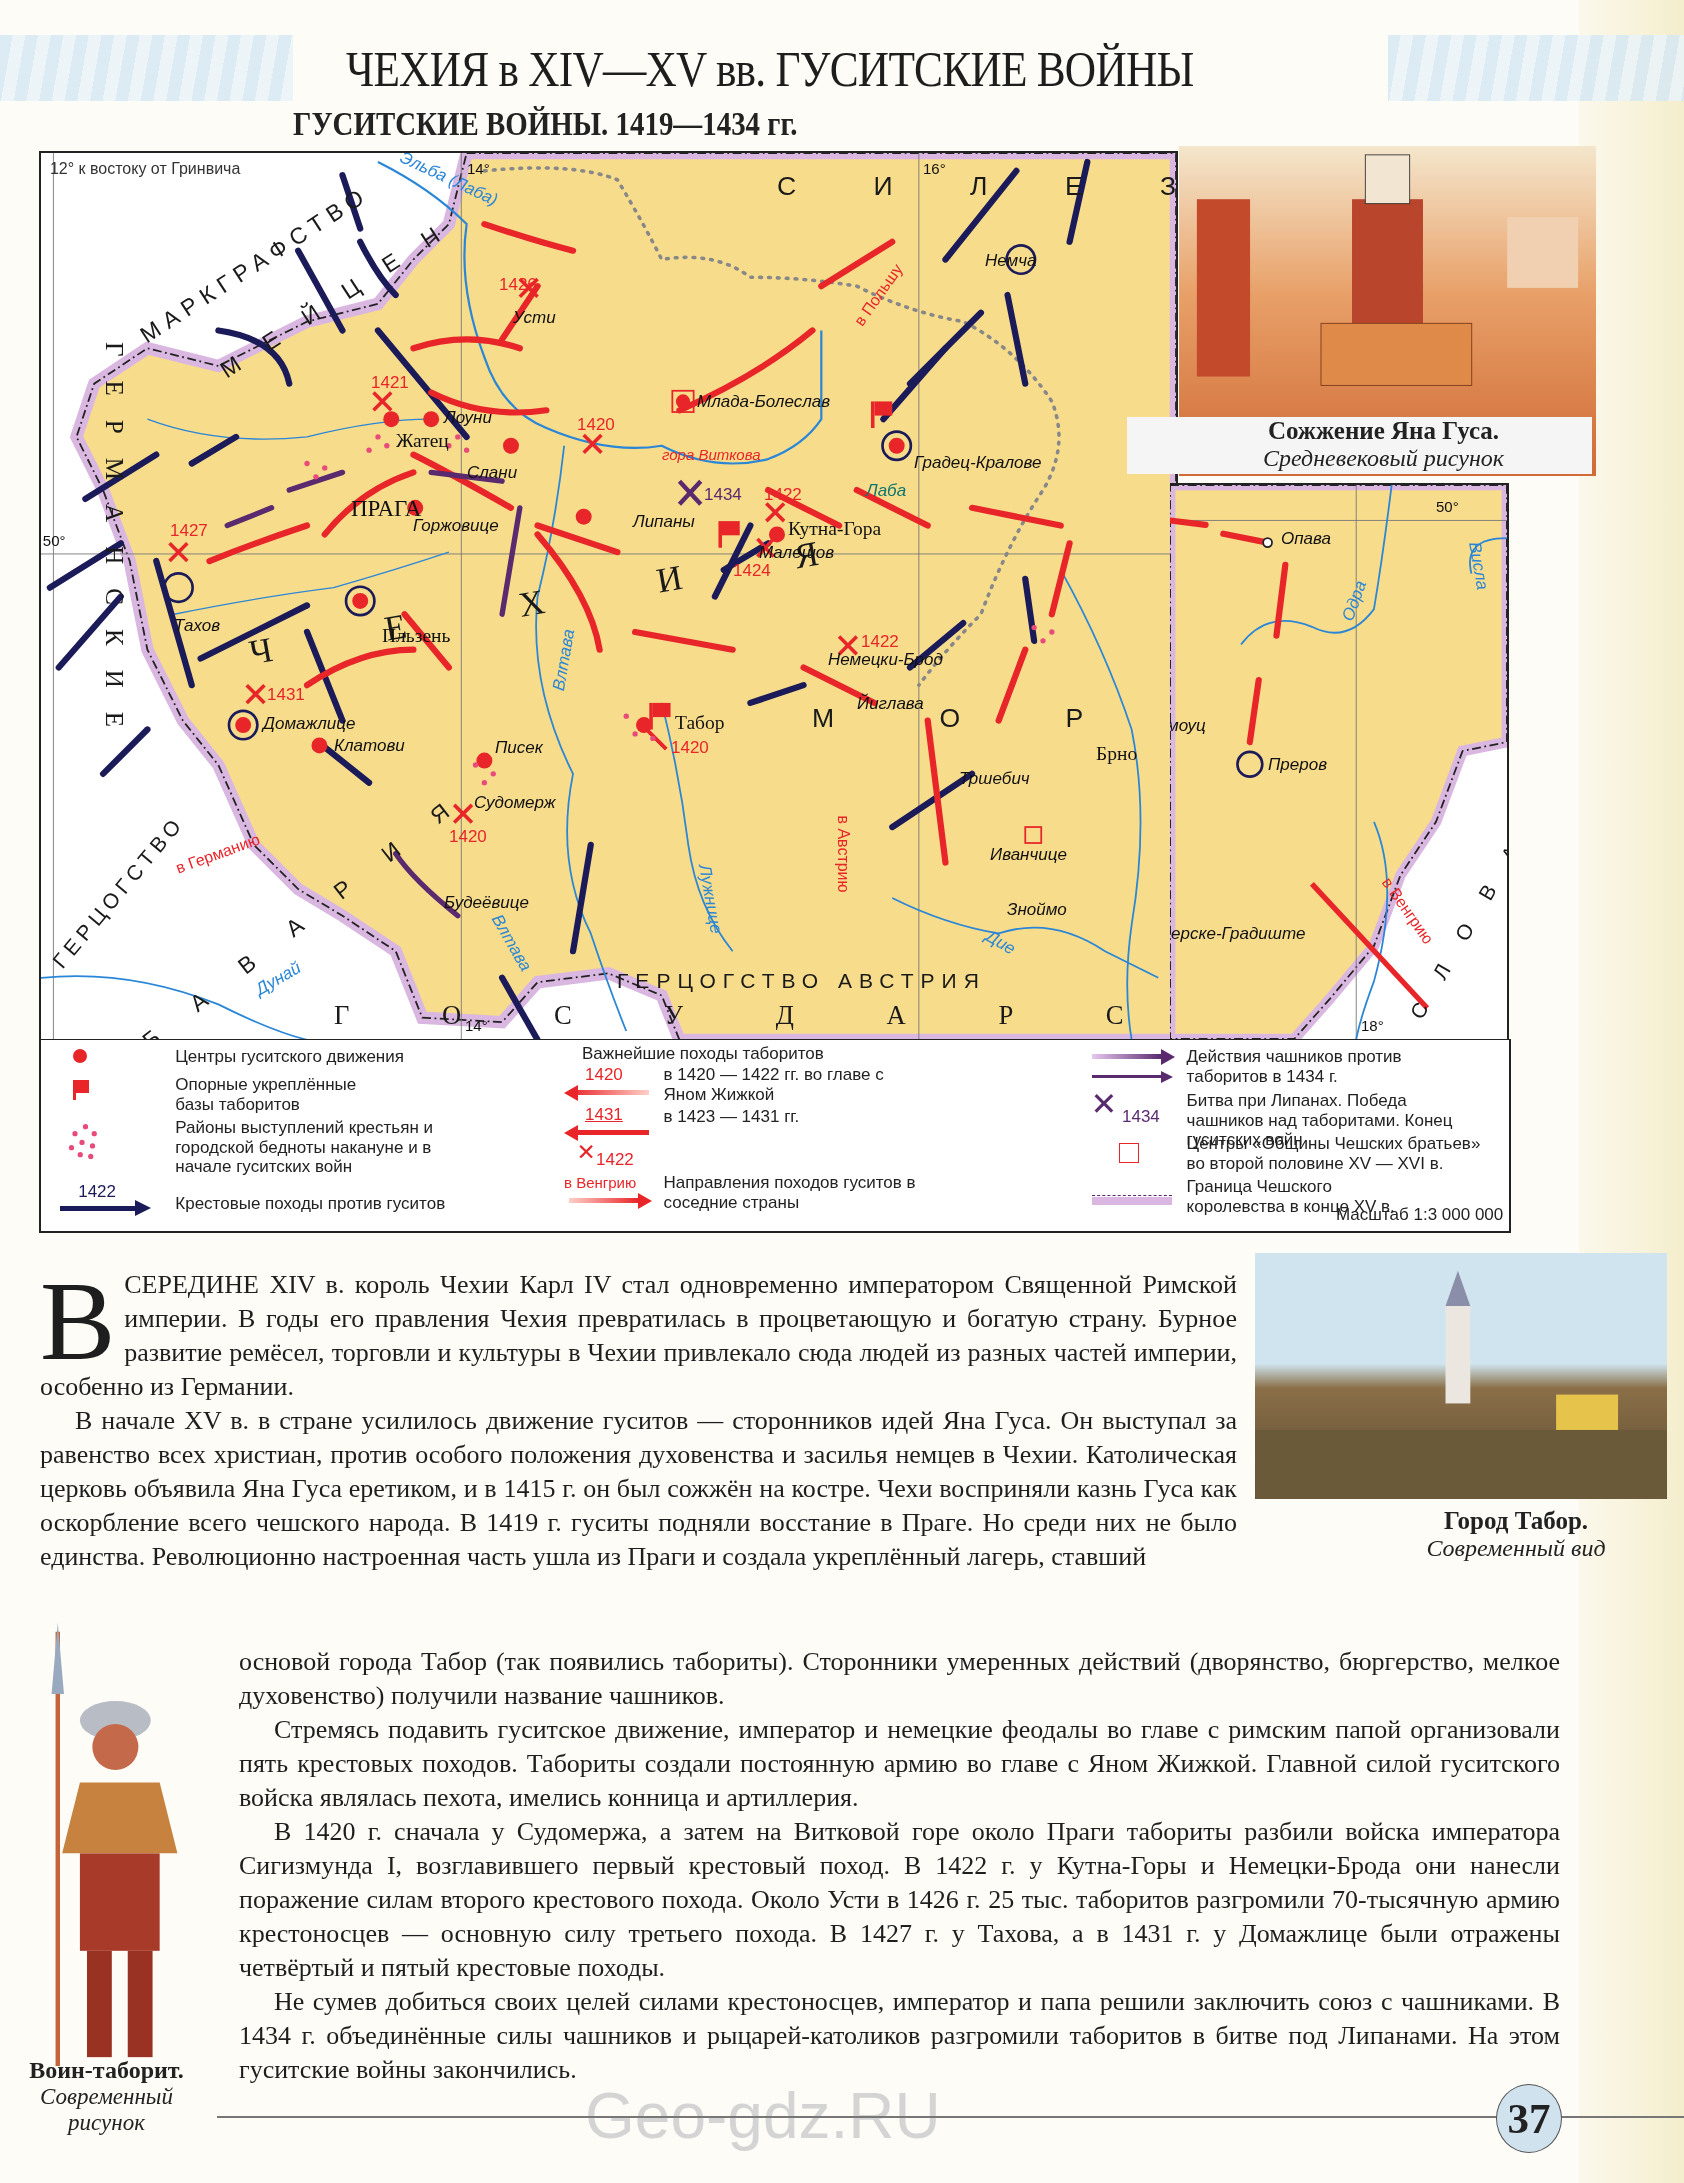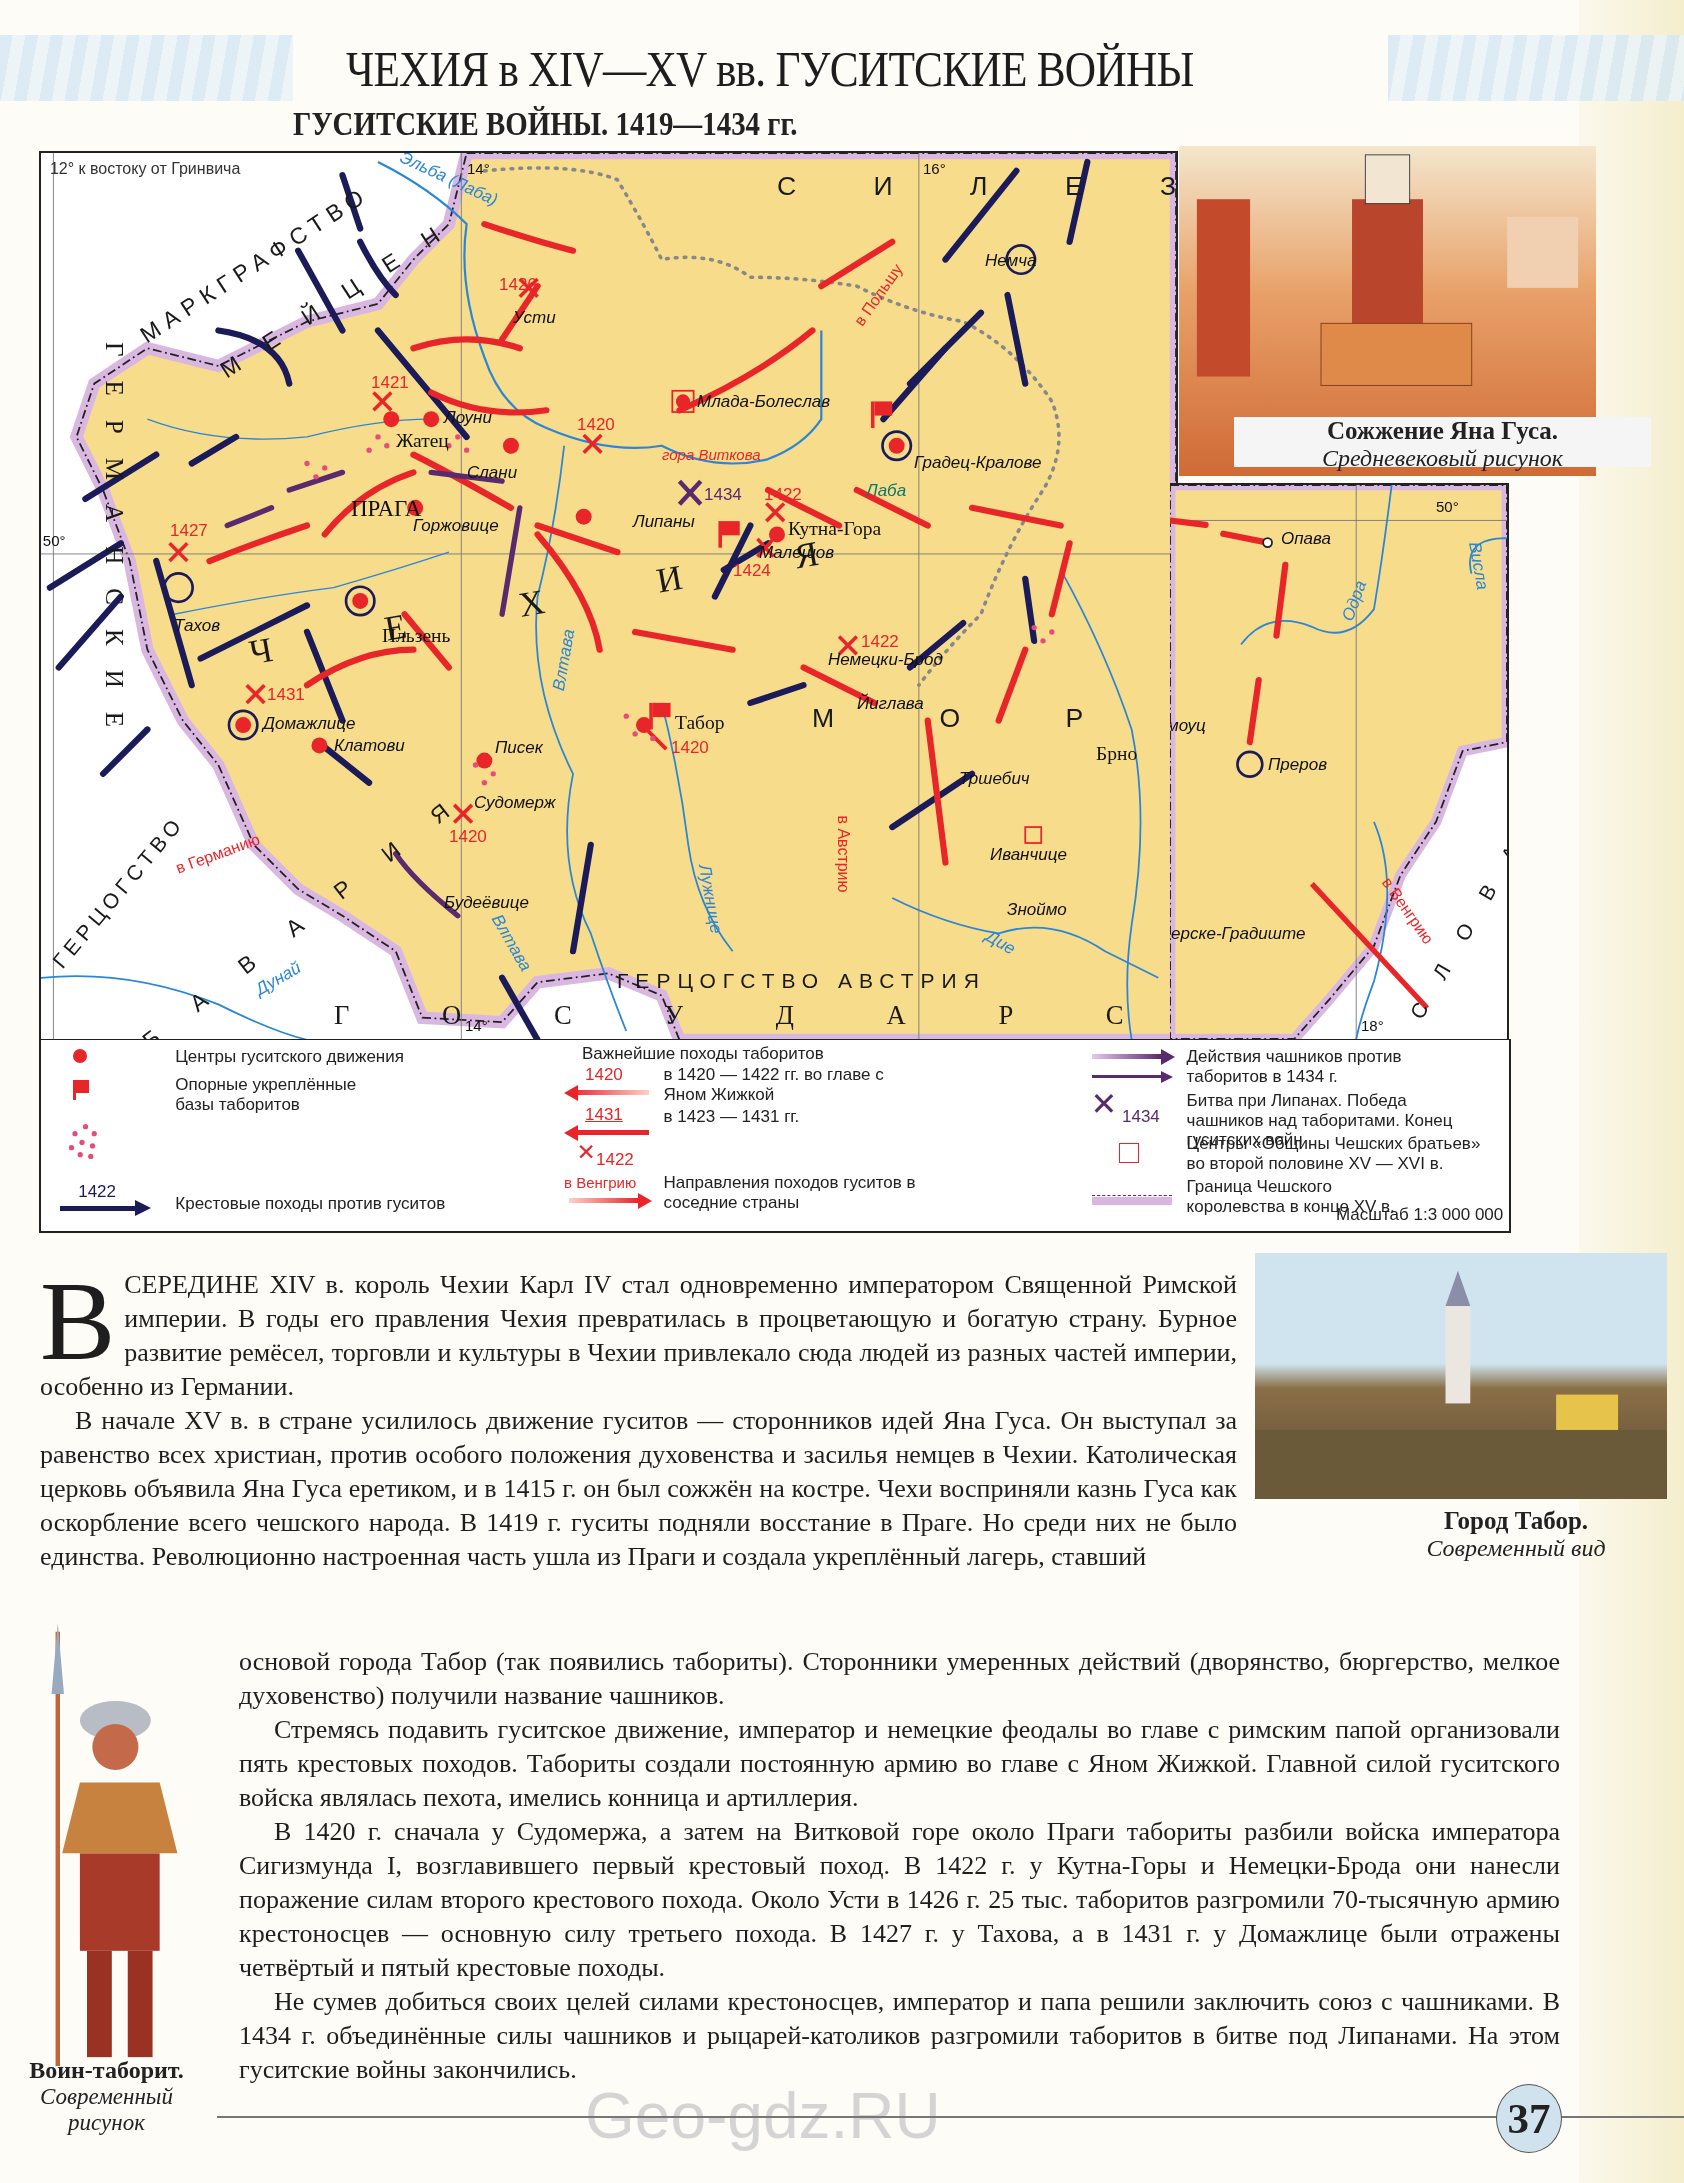--- a/index.html
+++ b/index.html
@@ -314,21 +314,21 @@
 
 <div class="picture" style="left:1179px;top:146px;width:417px;height:330px;background:linear-gradient(180deg,#f4e6cc 0%,#e8a068 45%,#d06a36 100%);">
   <svg width="417" height="266" viewBox="0 0 470 300">
     <rect x="195" y="60" width="80" height="140" fill="#b8452c"></rect>
     <rect x="210" y="10" width="50" height="55" fill="#f2e6d2" stroke="#333"></rect>
     <rect x="160" y="200" width="170" height="70" fill="#e08a4a" stroke="#7a3a18"></rect>
     <rect x="20" y="60" width="60" height="200" fill="#c44a2c"></rect>
     <rect x="370" y="80" width="80" height="80" fill="#f0d0b0"></rect>
   </svg>
 </div>
-<div class="picture" style="left:1234px;top:417px;width:417px;height:50px;background:#f5f5f5;">
+<div class="picture" style="left:1127px;top:417px;width:417px;height:57px;background:#f5f5f5;padding-left:48px;">
   <div class="caption-b">Сожжение Яна Гуса.</div>
   <div class="caption-i">Средневековый рисунок</div>
 </div>
 
 <div class="legend">
   <div class="leg-item" style="left:17.7px;top:7px">
     <span class="leg-sym">
         <span style="position:absolute;left:14px;top:1.8px;width:14px;height:14px;border-radius:50%;background:#e8262a"></span>
       </span>
     <span>Центры гуситского движения</span>
@@ -348,20 +348,21 @@
             <circle cx="8" cy="12" r="3"></circle>
             <circle cx="30" cy="12" r="3"></circle>
             <circle cx="16" cy="22" r="3"></circle>
             <circle cx="28" cy="26" r="3"></circle>
             <circle cx="4" cy="28" r="3"></circle>
             <circle cx="14" cy="36" r="3"></circle>
             <circle cx="26" cy="38" r="3"></circle>
           </g>
         </svg>
       </span>
+    <span style="width:266px">Районы выступлений крестьян и городской бедноты накануне и в начале гуситских войн</span>
   </div>
   <div class="leg-item" style="left:17.7px;top:154px">
     <span class="leg-sym">
         <span class="navy" style="position:absolute;left:19.5px;top:-12.4px;font-size:17px">1422</span>
         <span style="position:absolute;left:1.8px;top:11.5px;width:75px;height:5.3px;background:#1c1b5a"></span>
         <span style="position:absolute;left:76px;top:6.2px;border-left:16px solid #1c1b5a;border-top:8px solid transparent;border-bottom:8px solid transparent"></span>
       </span>
     <span>Крестовые походы против гуситов</span>
   </div>
 

